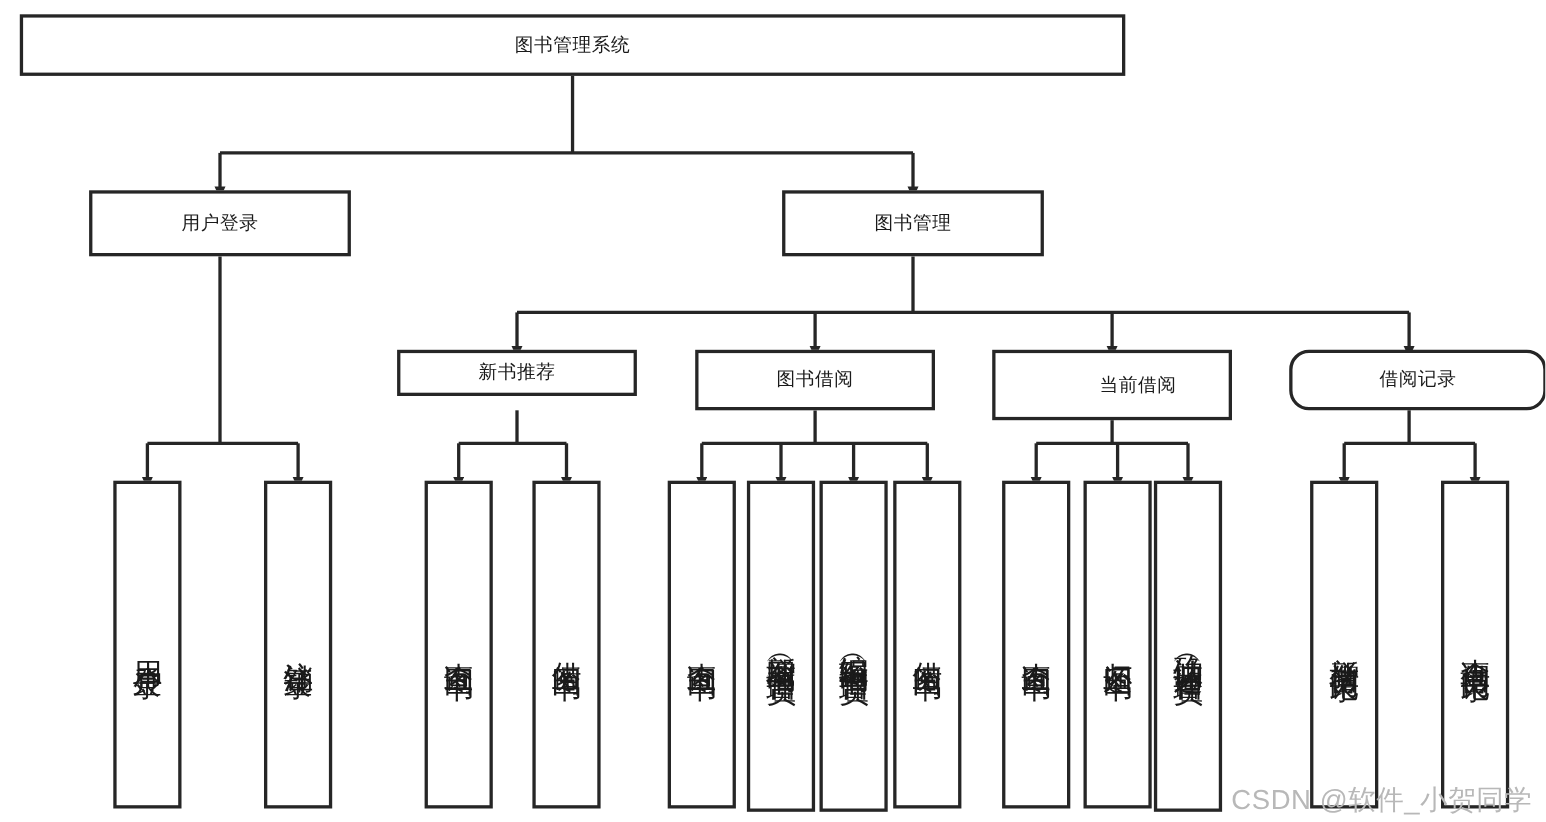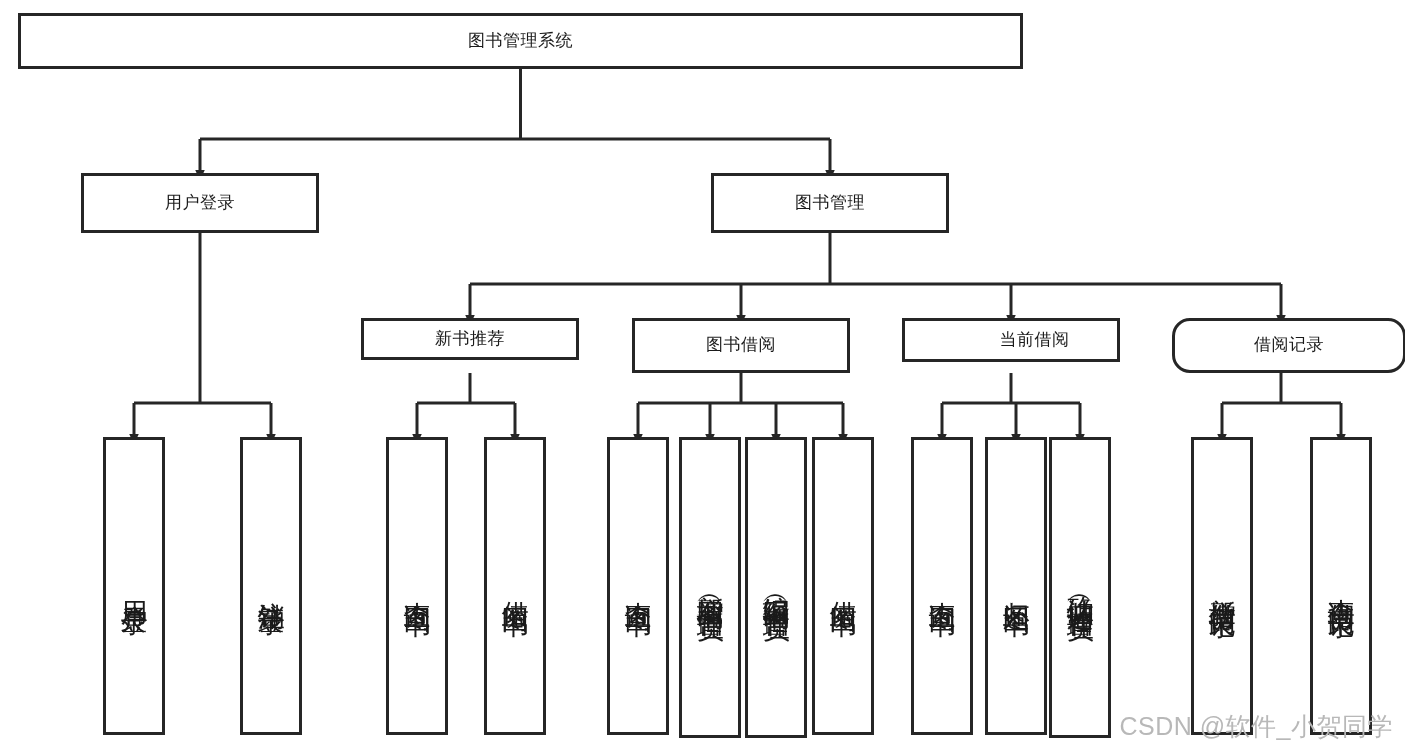--- a/index.html
+++ b/index.html
@@ -119,21 +119,21 @@
       </div>
       <div class="node horiz" style="left: 711px; top: 173px; width: 238px; height: 60px;">
         <span>图书管理</span>
       </div>
       <div class="node horiz" style="left: 361px; top: 318px; width: 218px; height: 42px;">
         <span>新书推荐</span>
       </div>
       <div class="node horiz" style="left: 632px; top: 318px; width: 218px; height: 55px;">
         <span>图书借阅</span>
       </div>
-      <div class="node horiz" style="left: 902px; top: 318px; width: 218px; height: 44px; padding-left: 47px;">
+      <div class="node horiz" style="left: 902px; top: 318px; width: 218px; height: 64px; padding-left: 47px;">
         <span>当前借阅</span>
       </div>
       <div class="node horiz" style="left: 1172px; top: 318px; width: 234px; height: 55px; border-radius: 18px;">
         <span>借阅记录</span>
       </div>
       <div class="node vert" style="left: 103px; top: 437px; width: 62px; height: 298px;">
         <span>用户登录</span>
       </div>
       <div class="node vert" style="left: 240px; top: 437px; width: 62px; height: 298px;">
         <span>注销登录</span>

